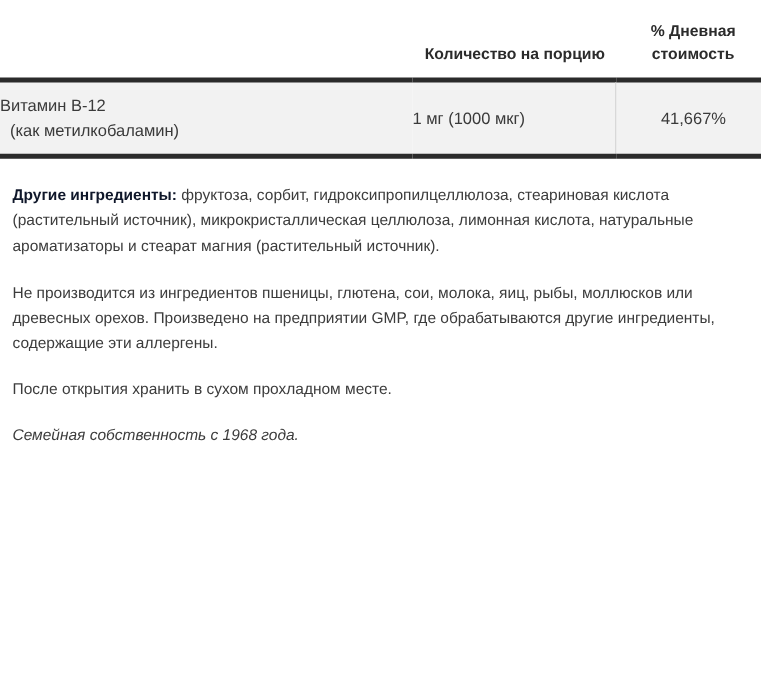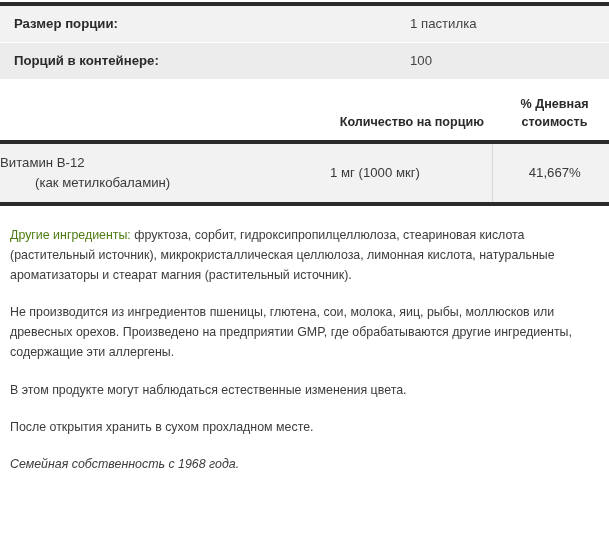--- a/index.html
+++ b/index.html
@@ -89,21 +89,21 @@
     line-height: 1.5;
     color: #3a3a3a;
     padding: 9px 0;
     vertical-align: middle;
   }
   td.nut-name {
     padding-left: 14px;
   }
   td.nut-name .sub {
     display: block;
-    padding-left: 35px;
+    padding-left: 8px;
   }
   td.nut-amount {
     text-align: left;
     padding-right: 12px;
     border-right: 1px solid #d8d8d8;
   }
   td.nut-dv {
     text-align: center;
   }
 
@@ -112,43 +112,31 @@
     padding: 0 10px 0 10px;
     margin-top: 19px;
   }
   .prose p {
     margin: 0 0 17px 0;
     font-size: 12.4px;
     line-height: 1.62;
     color: #3c3c3c;
   }
   .prose p:last-child { margin-bottom: 0; }
-  .prose b { color: #4d7c0f; font-weight: normal; }
+  .prose b { color: #0f172a; font-weight: bold; }
   .prose p.family-owned {
     font-style: italic;
     color: #3c3c3c;
   }
 </style>
 </head>
 <body>
 
 <div class="panel">
 
-  <table class="sf-table">
-    <tbody>
-      <tr class="serving-row-1">
-        <td class="sf-label">Размер порции:</td>
-        <td class="sf-value">1 пастилка</td>
-      </tr>
-      <tr class="serving-row-2">
-        <td class="sf-label">Порций в контейнере:</td>
-        <td class="sf-value">100</td>
-      </tr>
-    </tbody>
-  </table>
 
   <table class="nut-table">
     <thead>
       <tr>
         <th class="col-name"></th>
         <th class="col-amount">Количество на порцию</th>
         <th class="col-dv">% Дневная стоимость</th>
       </tr>
     </thead>
     <tbody>
@@ -162,20 +150,19 @@
       </tr>
     </tbody>
   </table>
 
   <div class="prose">
     <p><b>Другие ингредиенты:</b><span> фруктоза, сорбит, гидроксипропилцеллюлоза, стеариновая кислота (растительный источник), микрокристаллическая целлюлоза, лимонная кислота, натуральные ароматизаторы и стеарат магния (растительный источник).</span></p>
 
     <p>Не производится из ингредиентов пшеницы, глютена, сои, молока, яиц, рыбы, моллюсков или древесных орехов. Произведено на предприятии GMP, где обрабатываются другие ингредиенты, содержащие эти аллергены.</p>
 
 
-    <p>В этом продукте могут наблюдаться естественные изменения цвета.</p>
 
     <p>После открытия хранить в сухом прохладном месте.</p>
 
     <p class="family-owned">Семейная собственность с 1968 года.</p>
   </div>
 
 </div>
 
 </body></html>

